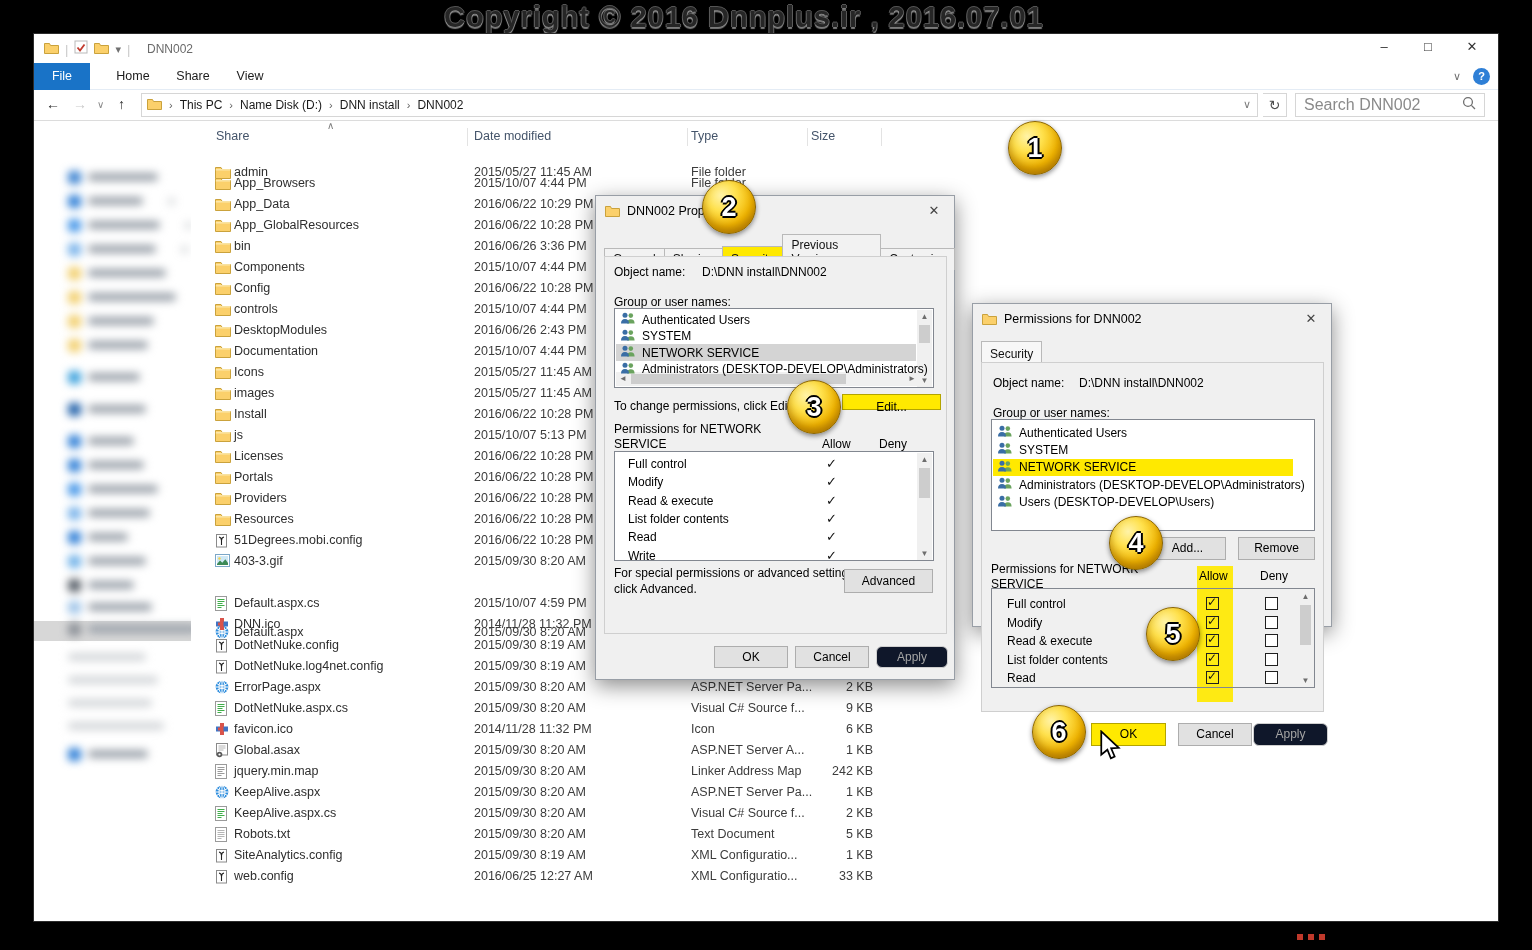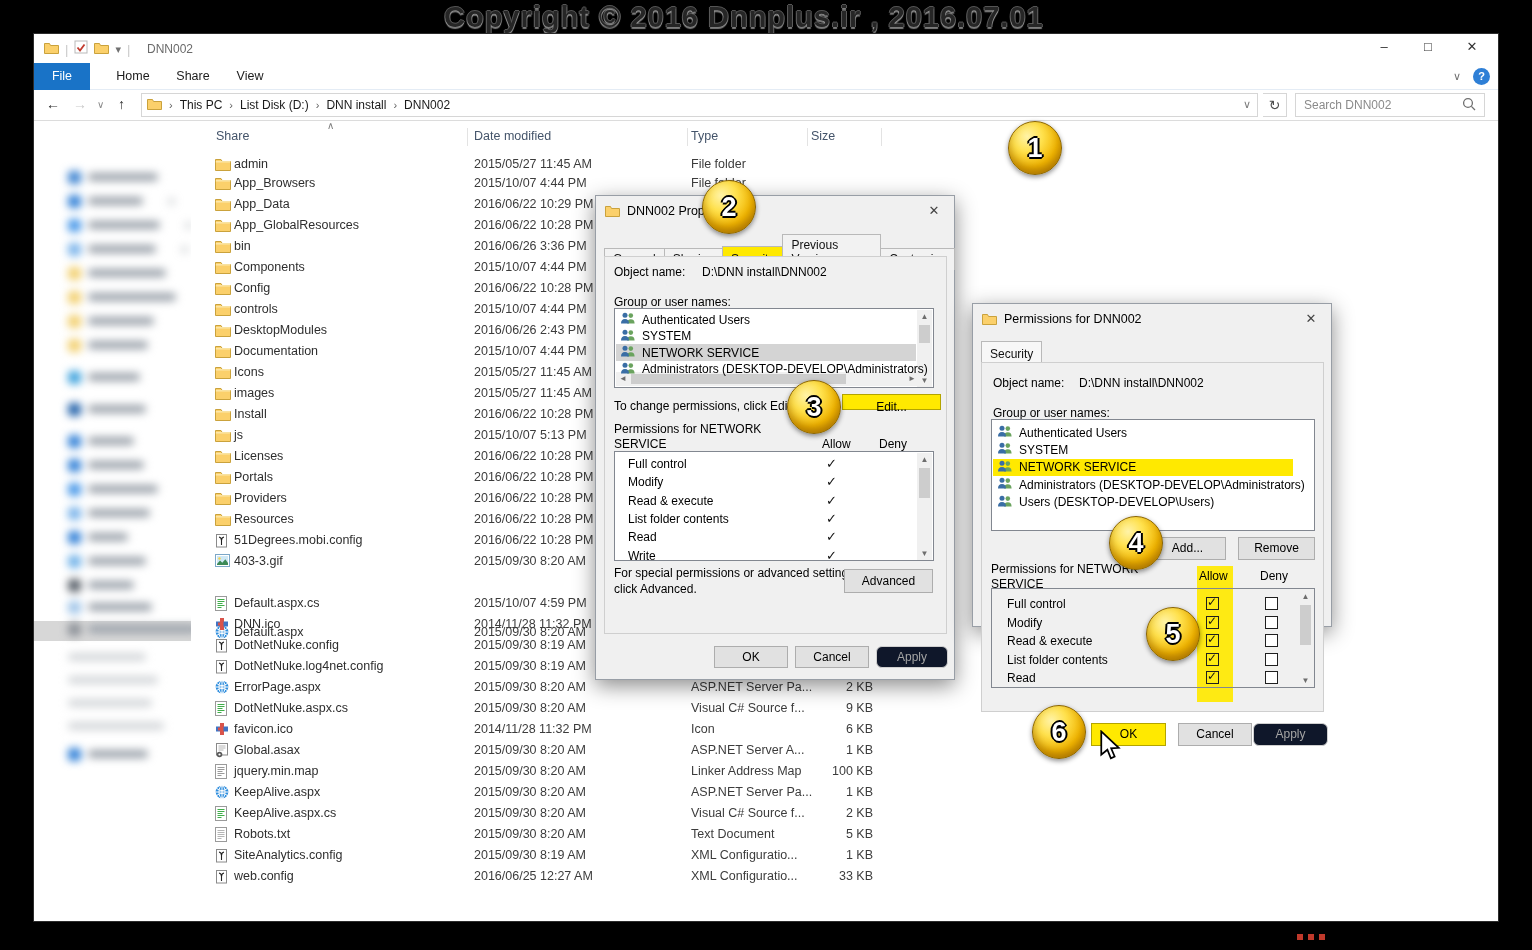--- a/index.html
+++ b/index.html
@@ -28,21 +28,21 @@
   
   .abar{position:absolute;left:0;top:56px;width:100%;height:31px;background:#fff;border-bottom:1px solid #dcdcdc;}
   .navg{position:absolute;top:6px;font-size:14px;color:#2b2b2b;}
   .addrbox{position:absolute;left:107px;top:3px;width:1117px;height:24px;border:1px solid #d6d6d6;background:#fff;
     display:flex;align-items:center;padding-left:5px;font-size:12px;color:#1a1a1a;}
   .crumbsep{color:#5f5f5f;margin:0 7px;font-size:11px;}
   .addr-end{position:absolute;right:6px;top:4px;color:#7c7c7c;font-size:11px;}
   .refbox{position:absolute;left:1229px;top:3px;width:24px;height:24px;border:1px solid #d6d6d6;border-left:none;
     text-align:center;line-height:22px;color:#4e4e4e;font-size:14px;background:#fff;}
   .searchbox{position:absolute;left:1261px;top:3px;width:190px;height:24px;border:1px solid #d6d6d6;background:#fff;
-    font-size:12px;color:#8a8a8a;display:flex;align-items:center;padding:0 8px;}
+    font-size:16px;color:#8a8a8a;display:flex;align-items:center;padding:0 8px;}
   .searchbox .ph{flex:1;}
   
   #sidebar{position:absolute;left:0;top:87px;width:157px;height:781px;background:#fff;overflow:hidden;}
   #sideblur{position:absolute;inset:0;filter:blur(4px);}
   .srow{position:absolute;height:16px;display:flex;align-items:center;gap:7px;}
   .sico{width:13px;height:13px;border-radius:4px;}
   .sbar{height:8px;border-radius:4px;background:#9aa1aa;}
   .srow.faint .sbar{background:#d4d7da;}
   .ssel{position:absolute;left:0;width:157px;height:20px;background:#d7d7d7;}
   
@@ -151,21 +151,21 @@
 
     <div class="abar">
       <span class="navg" style="left:12px;">←</span>
       <span class="navg" style="left:39px;color:#c9c9c9;">→</span>
       <span class="navg" style="left:63px;font-size:10px;color:#8a8a8a;top:9px;">∨</span>
       <span class="navg" style="left:84px;">↑</span>
       <div class="addrbox">
         <span><svg width="15" height="13">
               <path d="M0.5 2.5 h5 l1 2 h8 v8 h-14z" fill="#fbd06b" stroke="#caa23c"></path>
             </svg></span>
-        <span id="crumbs"><span class="crumbsep">›</span><span>This PC</span><span class="crumbsep">›</span><span>List Disk (D:)</span><span class="crumbsep">›</span><span>DNN install</span><span class="crumbsep">›</span><span>DNN002</span></span>
+        <span id="crumbs"><span class="crumbsep">›</span><span>This PC</span><span class="crumbsep">›</span><span>Name Disk (D:)</span><span class="crumbsep">›</span><span>DNN install</span><span class="crumbsep">›</span><span>DNN002</span></span>
         <span class="addr-end">∨</span>
       </div>
       <div class="refbox">↻</div>
       <div class="searchbox">
         <span class="ph">Search DNN002</span>
         <span><svg width="14" height="14">
               <circle cx="6" cy="6" r="4.4" fill="none" stroke="#6f6f6f" stroke-width="1.3"></circle>
               <path d="M9.4 9.4 L13 13" stroke="#6f6f6f" stroke-width="1.3"></path>
             </svg></span>
       </div>
@@ -277,21 +277,21 @@
       <span class="fh" style="left:15px;">Share</span>
       <span class="fh" style="left:273px;">Date modified</span>
       <span class="fh" style="left:490px;">Type</span>
       <span class="fh" style="left:610px;">Size</span>
       <span class="fh-sep" style="left:266px;"></span>
       <span class="fh-sep" style="left:486px;"></span>
       <span class="fh-sep" style="left:606px;"></span>
       <span class="fh-sep" style="left:680px;"></span>
     </div>
     <div id="filerows">
-        <div class="frow" style="top: 120px;">
+        <div class="frow" style="top: 128px;">
           <span class="ficon"><svg width="16" height="14">
               <path d="M0.5 2.5 h5.5 l1.2 2 h8.3 v9 h-15z" fill="#fbd06b" stroke="#caa23c"></path>
               <path d="M0.8 4.8 h14.4" stroke="#fde9ad" stroke-width="1.4"></path>
             </svg></span>
           <span class="fname">admin</span>
           <span class="fdate">2015/05/27 11:45 AM</span>
           <span class="ftype">File folder</span>
           <span class="fsize"></span>
         </div>
         <div class="frow" style="top: 139px;">
@@ -587,21 +587,21 @@
           <span class="fsize">1 KB</span>
         </div>
         <div class="frow" style="top: 727px;">
           <span class="ficon"><svg width="12" height="15">
               <rect x="0.5" y="0.5" width="11" height="14" fill="#fff" stroke="#9a9a9a"></rect>
               <path d="M2.5 3.5 h7 M2.5 5.5 h7 M2.5 7.5 h5 M2.5 9.5 h7 M2.5 11.5 h4" stroke="#9a9a9a" stroke-width="1"></path>
             </svg></span>
           <span class="fname">jquery.min.map</span>
           <span class="fdate">2015/09/30 8:20 AM</span>
           <span class="ftype">Linker Address Map</span>
-          <span class="fsize">100 KB</span>
+          <span class="fsize">242 KB</span>
         </div>
         <div class="frow" style="top: 748px;">
           <span class="ficon"><svg width="14" height="14">
               <circle cx="7" cy="7" r="6.3" fill="#2f8ede"></circle>
               <path d="M7 0.7 v12.6 M0.7 7 h12.6" stroke="#fff" stroke-width="1"></path>
               <ellipse cx="7" cy="7" rx="3" ry="6.3" fill="none" stroke="#fff" stroke-width="1"></ellipse>
               <path d="M1.8 3.6 a8.5 8.5 0 0 0 10.4 0 M1.8 10.4 a8.5 8.5 0 0 1 10.4 0" stroke="#fff" fill="none" stroke-width="1"></path>
             </svg></span>
           <span class="fname">KeepAlive.aspx</span>
           <span class="fdate">2015/09/30 8:20 AM</span>

